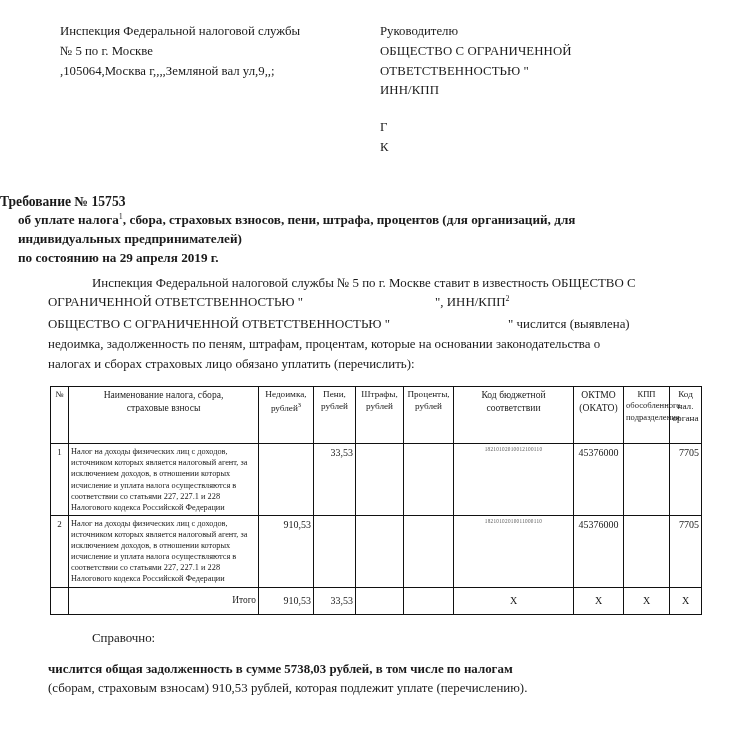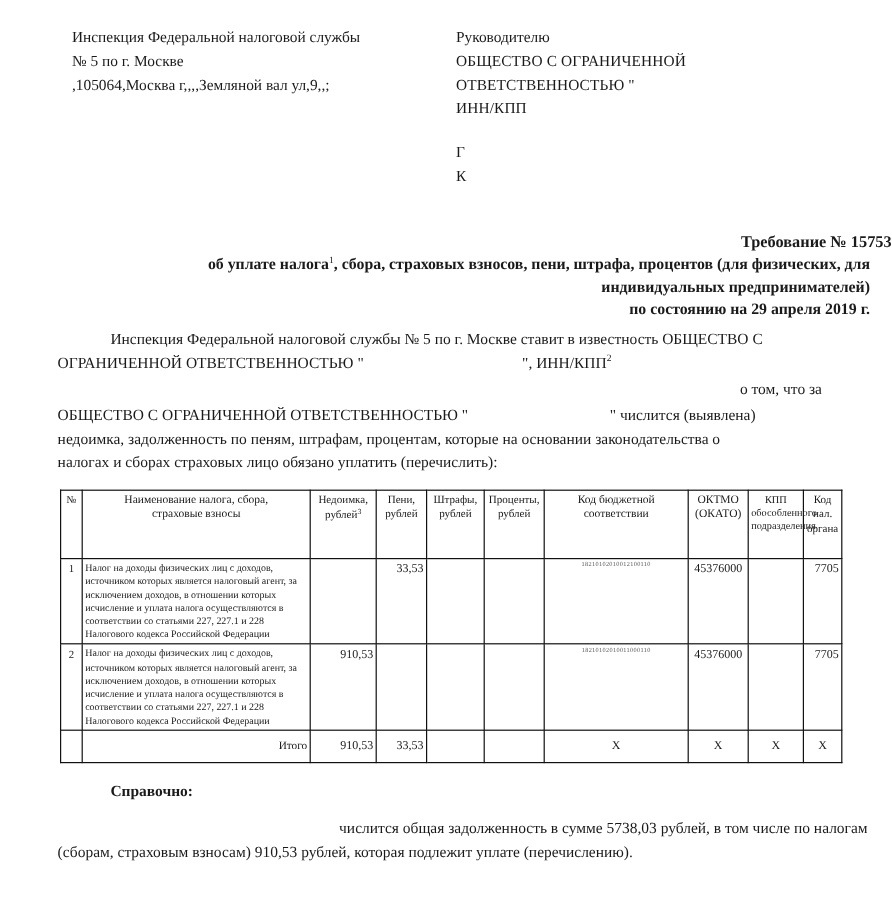--- a/index.html
+++ b/index.html
@@ -49,21 +49,21 @@
   .hdr-right .caps {
     letter-spacing: 0.1px;
   }
   .hdr-gap {
     height: 17px;
   }
 
   
   .title-block {
     margin-top: 34px;
-    text-align: right;
+    text-align: left;
     font-weight: bold;
     font-size: 13.2px;
     line-height: 1.42;
   }
   .title-main {
     font-size: 13.6px;
   }
   .title-sub {
     padding: 0 18px;
   }
@@ -189,28 +189,28 @@
   }
 
   
   .footer {
     margin-top: 14px;
     padding: 0 14px 0 48px;
     font-size: 12.9px;
     line-height: 1.5;
   }
   .footer .spravochno {
-    font-weight: bold;
+    font-weight: normal;
     padding-left: 44px;
   }
   .footer .f-body {
     margin-top: 12px;
   }
   .f-l1 { padding-left: 44px; }
-  .f-l2 { text-align: right; padding-right: 6px; }
+  .f-l2 { padding-right: 6px; font-weight: bold; }
   .f-l3 { }
 </style>
 </head>
 <body>
 
 <div class="page">
 
   <div class="header-block">
     <div class="hdr-left">
       <div class="hdr-line">Инспекция Федеральной налоговой службы</div>
@@ -223,29 +223,28 @@
       <div class="hdr-line caps">ОТВЕТСТВЕННОСТЬЮ "</div>
       <div class="hdr-line caps">ИНН/КПП</div>
       <div class="hdr-gap"></div>
       <div class="hdr-line">Г</div>
       <div class="hdr-line">К</div>
     </div>
   </div>
 
   <div class="title-block">
     <div class="title-main">Требование № 15753</div>
-    <div class="title-sub"><span>об уплате налога</span><sup class="marker">1</sup><span>, сбора, страховых взносов, пени, штрафа, процентов (для физических, для</span></div>
+    <div class="title-sub"><span>об уплате налога</span><sup class="marker">1</sup><span>, сбора, страховых взносов, пени, штрафа, процентов (для организаций, для</span></div>
     <div class="title-sub">индивидуальных предпринимателей)</div>
     <div class="title-sub">по состоянию на 29 апреля 2019 г.</div>
   </div>
 
   <div class="intro">
     <div><span class="indent"></span><span>Инспекция Федеральной налоговой службы № 5 по г. Москве ставит в известность ОБЩЕСТВО С</span></div>
     <div><span>ОГРАНИЧЕННОЙ ОТВЕТСТВЕННОСТЬЮ "</span><span class="blank blank-w1"></span><span>", ИНН/КПП</span><sup class="marker">2</sup></div>
-    <div class="intro-right">о том, что за</div>
     <div class="intro-row3"><span>ОБЩЕСТВО С ОГРАНИЧЕННОЙ ОТВЕТСТВЕННОСТЬЮ "</span><span class="blank blank-w2"></span><span>" числится (выявлена)</span></div>
     <div>недоимка, задолженность по пеням, штрафам, процентам, которые на основании законодательства о</div>
     <div>налогах и сборах страховых лицо обязано уплатить (перечислить):</div>
   </div>
 
   <div class="tbl-wrap">
     <table class="req">
       <colgroup>
         <col style="width:18px">
         <col style="width:190px">

